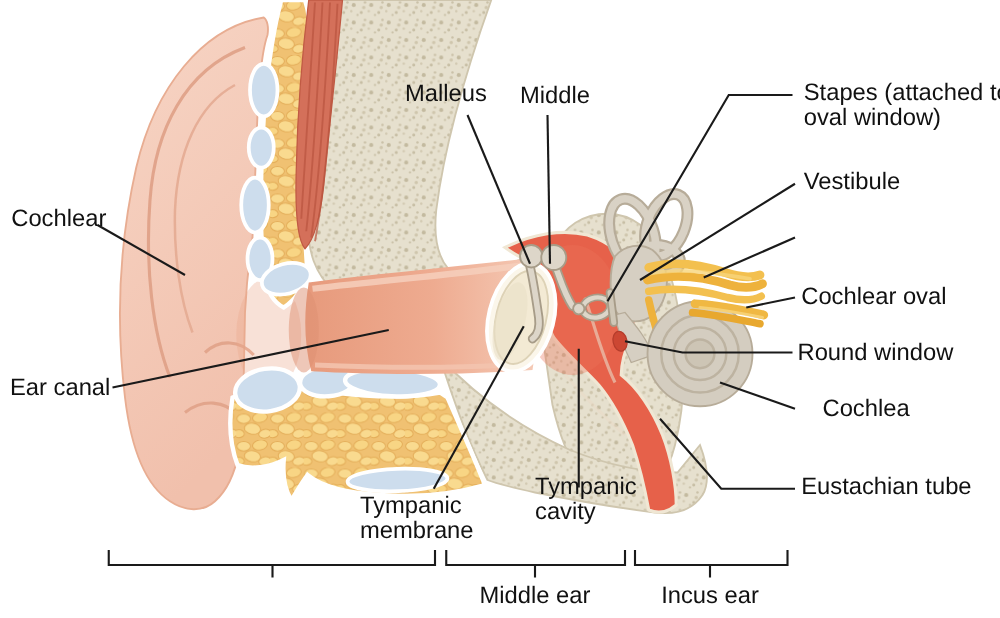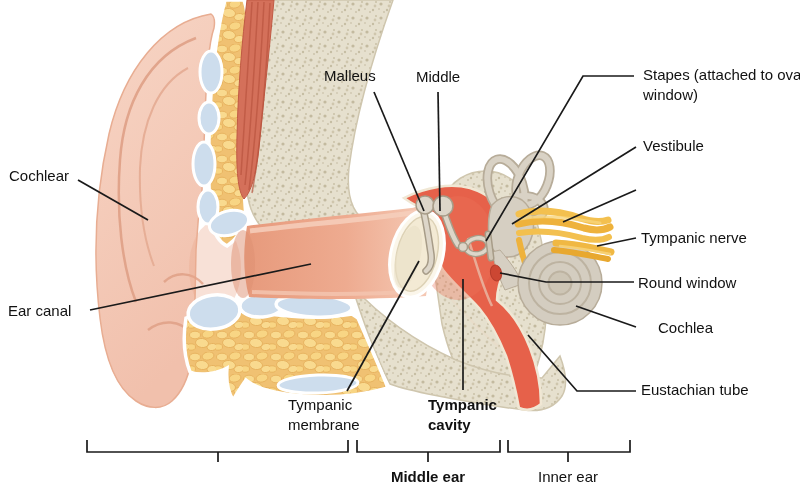--- a/index.html
+++ b/index.html
@@ -2,41 +2,41 @@
 <html><head>
 <meta charset="utf-8">
 <style>
   html,body{margin:0;padding:0;background:#ffffff;}
   .stage{
     position:relative;width:800px;height:494px;background:#ffffff;overflow:hidden;
     font-family:"Liberation Sans", sans-serif;
   }
   .stage svg{position:absolute;left:0;top:0;}
   .lbl{
-    position:absolute;color:#111111;font-size:15px;line-height:20px;
+    position:absolute;color:#111111;font-size:19px;line-height:20px;
     white-space:nowrap;
   }
   .lbl.wrap{white-space:normal;}
   .lbl.center{text-align:center;}
   
   .lbl-auricle{left:9px;top:166px;}
   .lbl-ear-canal{left:8px;top:301px;}
   .lbl-malleus{left:324px;top:66px;}
   .lbl-incus{left:416px;top:67px;}
   .lbl-stapes{left:643px;top:65px;width:165px;}
   .lbl-vestibule{left:643px;top:136px;text-align:right;}
   .lbl-vestibular-nerve{left:643px;top:181px;}
   .lbl-cochlear-nerve{left:641px;top:228px;}
   .lbl-round-window{left:638px;top:273px;text-align:right;}
   .lbl-cochlea{left:658px;top:318px;}
   .lbl-eustachian-tube{left:641px;top:380px;}
   .lbl-tympanic-membrane{left:288px;top:395px;width:95px;}
-  .lbl-tympanic-cavity{left:428px;top:395px;width:90px;font-weight:bold;}
+  .lbl-tympanic-cavity{left:428px;top:380px;width:90px;}
   .lbl-external-ear{left:148px;top:467px;width:140px;}
-  .lbl-middle-ear{left:358px;top:467px;width:140px;font-weight:bold;}
+  .lbl-middle-ear{left:358px;top:467px;width:140px;}
   .lbl-inner-ear{left:498px;top:467px;width:140px;}
 </style>
 </head>
 <body>
 
 <div class="stage">
 
 <svg width="800" height="494" viewBox="0 0 800 494">
   <defs>
     <pattern id="boneTex" width="14" height="14" patternUnits="userSpaceOnUse">
@@ -225,22 +225,22 @@
     <path d="M508,440 L508,452 L630,452 L630,440 M568,452 L568,462"></path>
   </g>
 </svg>
 
 <div class="lbl lbl-auricle">Cochlear</div>
 <div class="lbl lbl-ear-canal">Ear canal</div>
 <div class="lbl lbl-malleus">Malleus</div>
 <div class="lbl lbl-incus">Middle</div>
 <div class="lbl wrap lbl-stapes">Stapes (attached to oval window)</div>
 <div class="lbl lbl-vestibule">Vestibule</div>
-<div class="lbl lbl-cochlear-nerve">Tympanic nerve</div>
+<div class="lbl lbl-cochlear-nerve">Cochlear oval</div>
 <div class="lbl lbl-round-window">Round window</div>
 <div class="lbl lbl-cochlea">Cochlea</div>
 <div class="lbl lbl-eustachian-tube">Eustachian tube</div>
 <div class="lbl wrap lbl-tympanic-membrane">Tympanic membrane</div>
 <div class="lbl wrap lbl-tympanic-cavity">Tympanic cavity</div>
 <div class="lbl center lbl-middle-ear">Middle ear</div>
-<div class="lbl center lbl-inner-ear">Inner ear</div>
+<div class="lbl center lbl-inner-ear">Incus ear</div>
 
 </div>
 
 </body></html>

